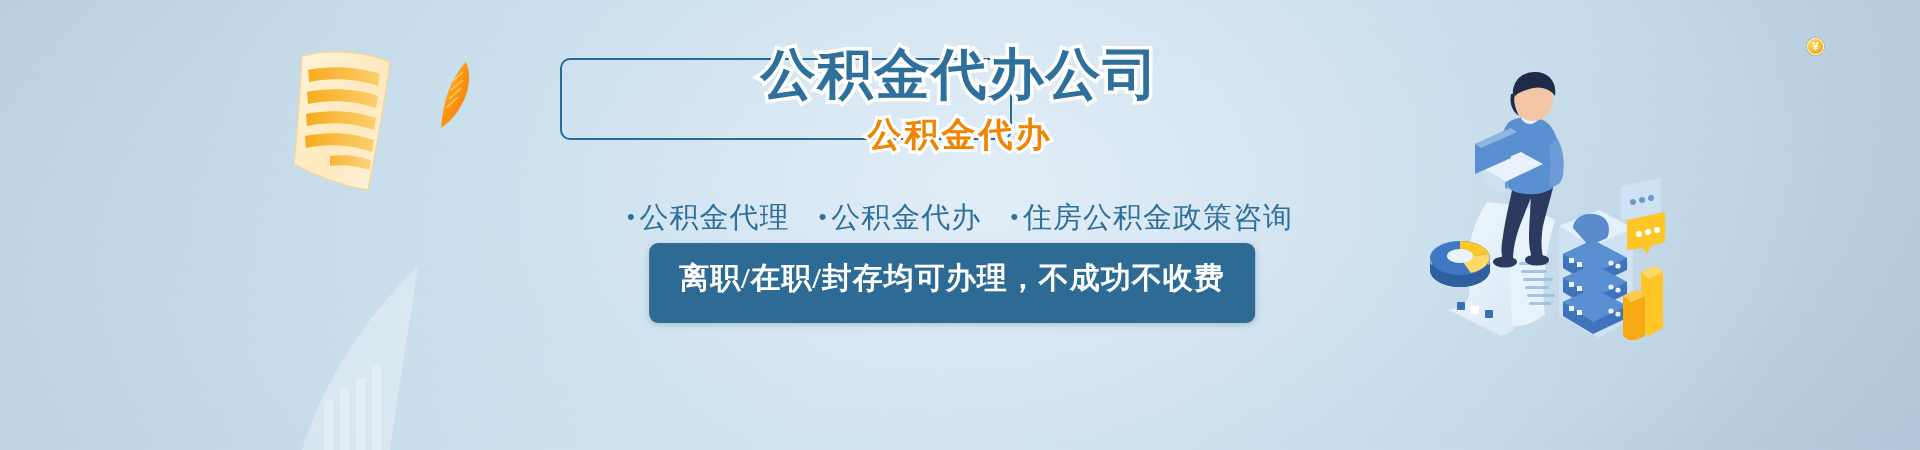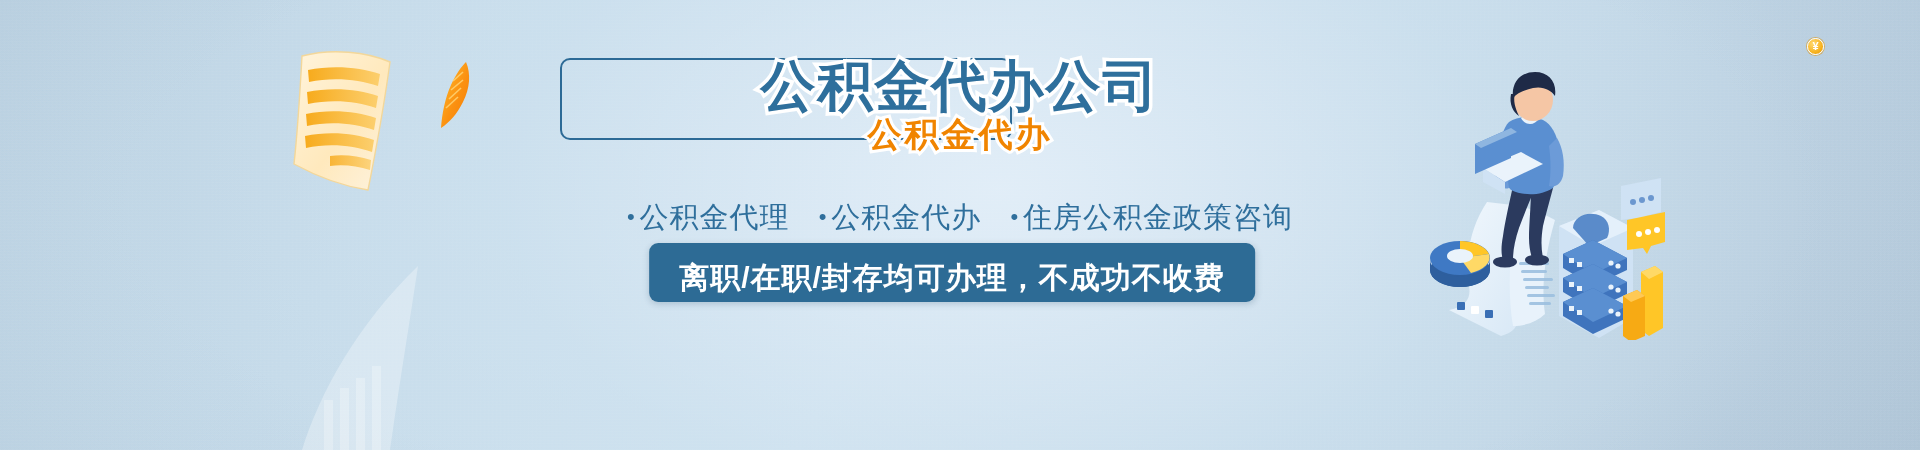--- a/index.html
+++ b/index.html
@@ -77,21 +77,21 @@
     display: inline-block;
     position: relative;
     font-family: "DejaVu Sans", "Liberation Sans", sans-serif;
     font-size: 55px;
     font-weight: 900;
     letter-spacing: 2px;
     color: #2e6f9c;
     -webkit-text-stroke: 7px #ffffff;
     paint-order: stroke fill;
     line-height: 1.1;
-    margin: 12px;
+    margin: 0;
     padding: 0 18px;
     text-shadow: 0 2px 0 rgba(255,255,255,.85);
   }
   .coin {
     position: absolute;
     right: 96px;
     top: -6px;
     width: 17px;
     height: 17px;
     border-radius: 50%;
@@ -147,22 +147,22 @@
   .cta {
     position: absolute;
     left: 50%;
     transform: translateX(-50%);
     margin-left: -8px;
     top: 243px;
     background: #2d6b95;
     color: #ffffff;
     border: none;
     border-radius: 9px;
-    padding: 15px 30px 3px 30px;
-    font-family: Liberation Sans, sans-serif;
+    padding: 15px 30px 24px 30px;
+    font-family: Liberation Serif, serif;
     font-size: 30px;
     font-weight: 700;
     letter-spacing: 1px;
     white-space: nowrap;
     cursor: pointer;
     box-shadow: 0 2px 6px rgba(30,70,100,.22);
   }
 </style>
 </head>
 <body>

